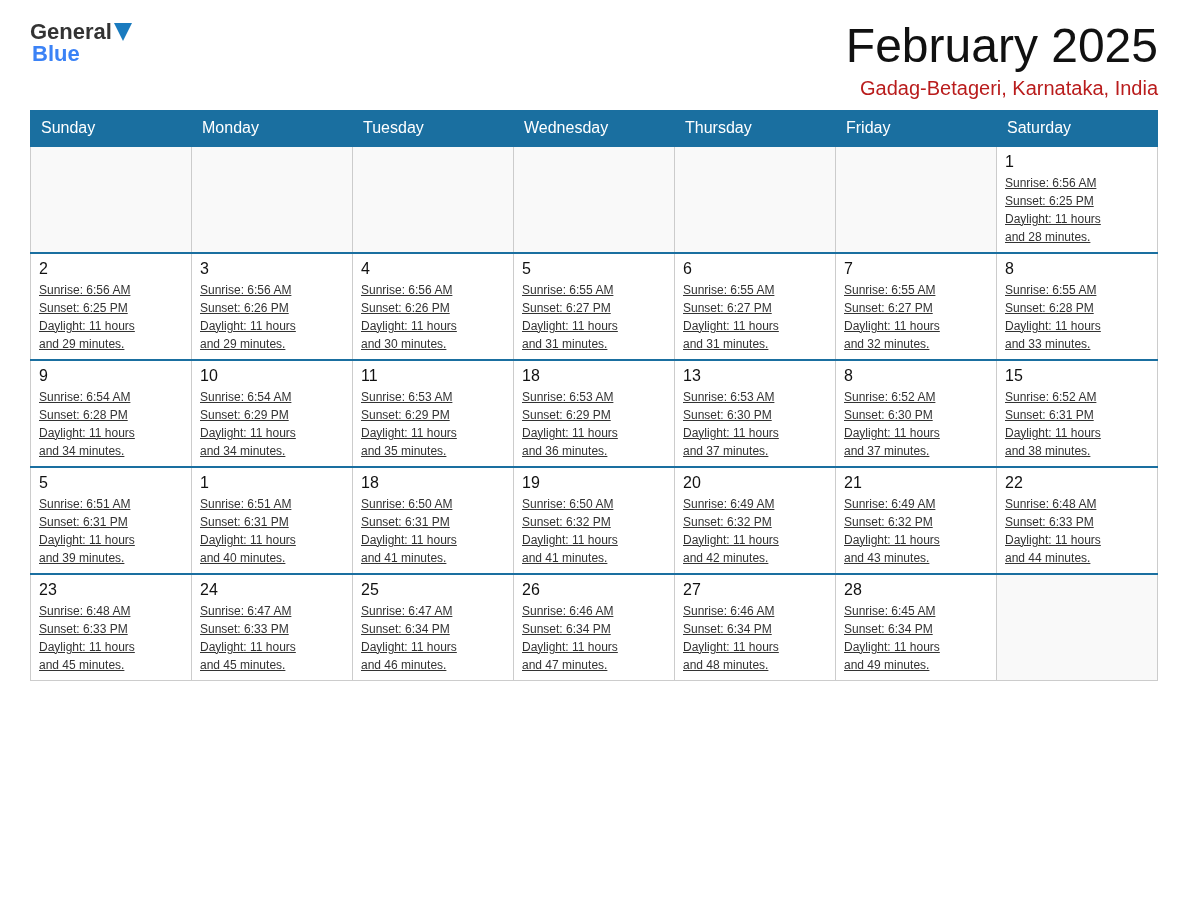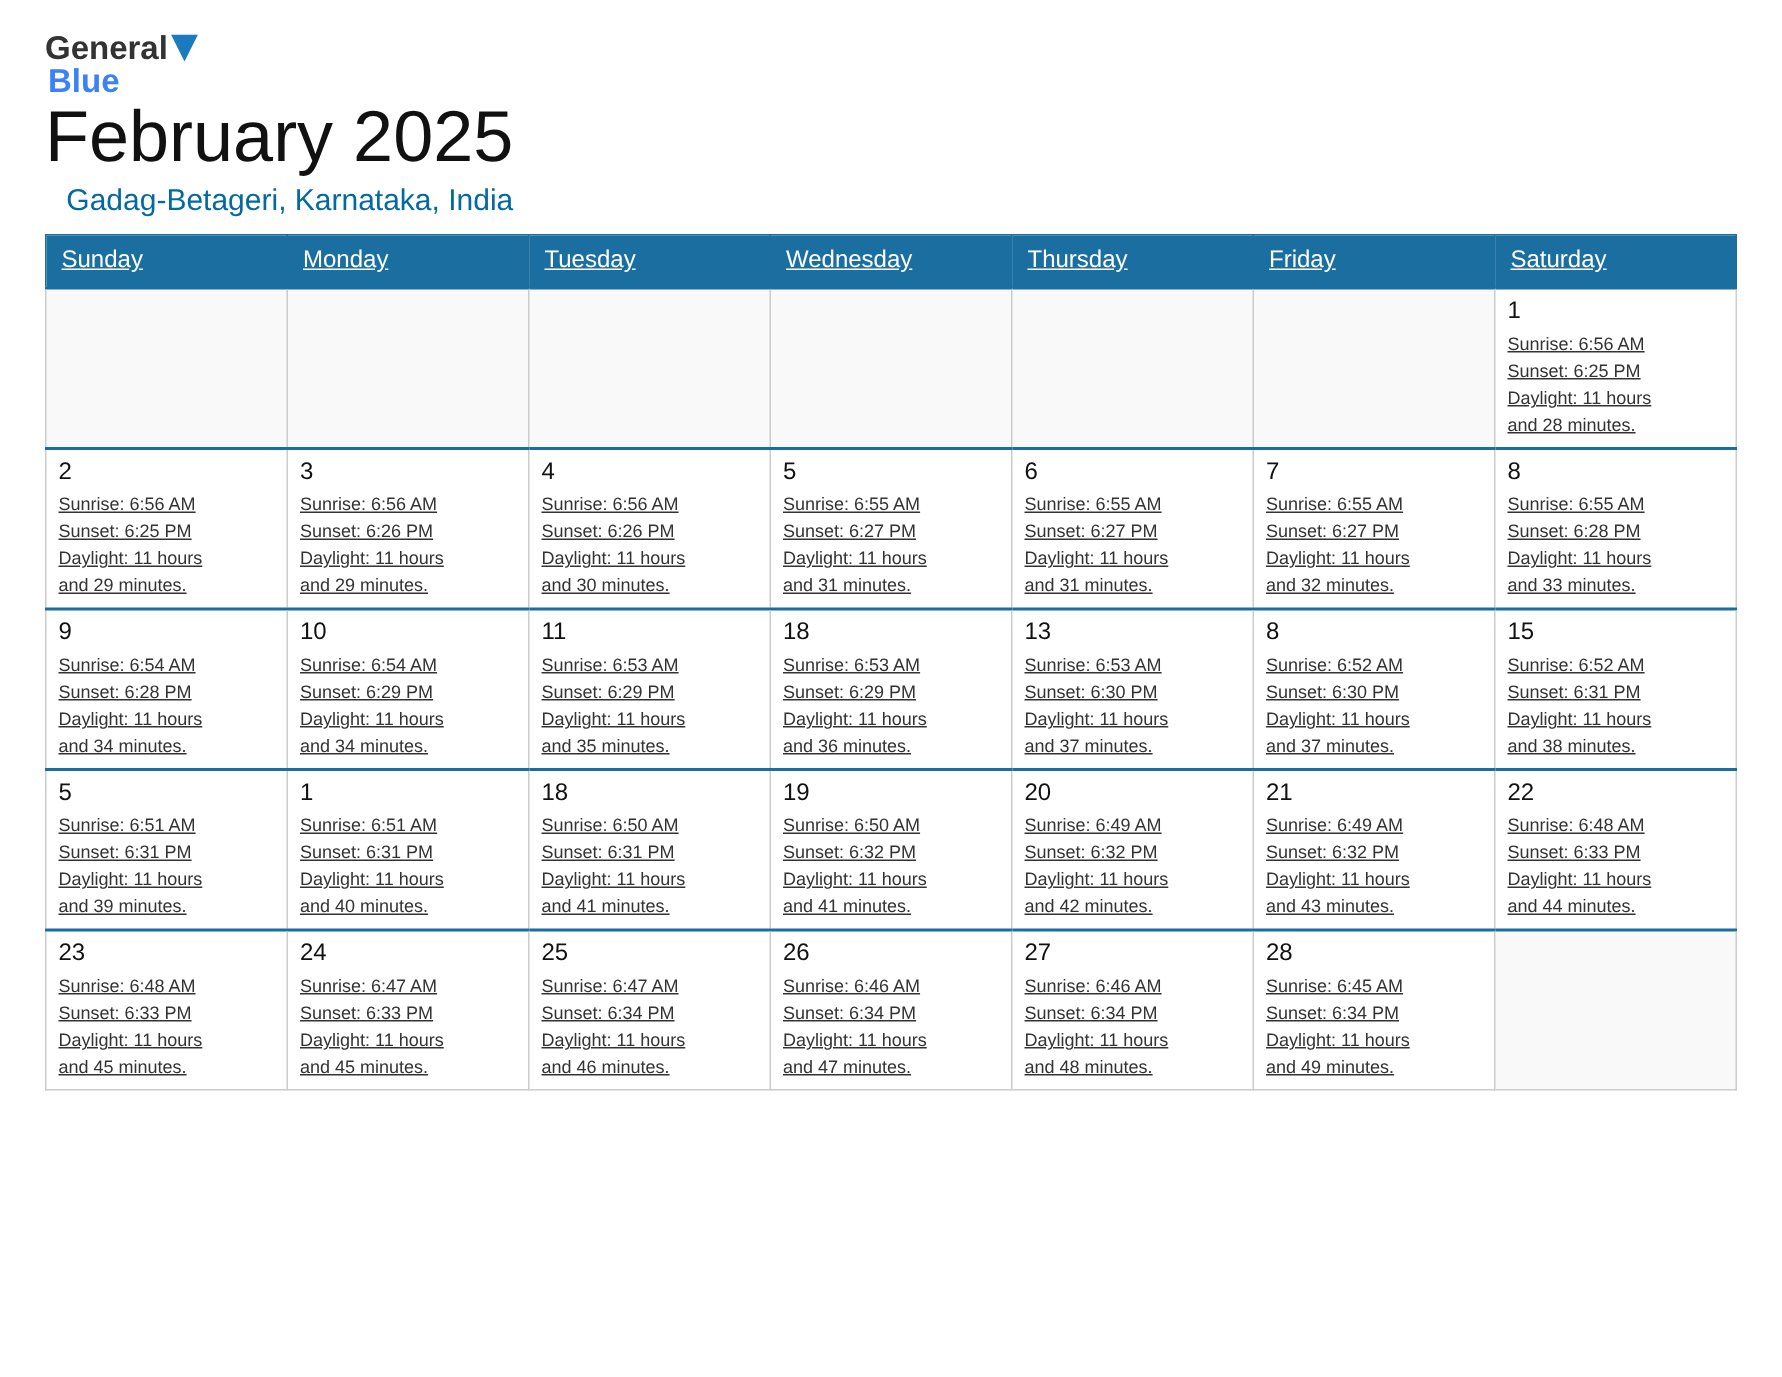--- a/index.html
+++ b/index.html
@@ -8,21 +8,20 @@
       background: #fff;
       width: 1188px;
       min-height: 918px;
       padding: 20px 30px;
     }
     .header {
       display: flex;
       justify-content: space-between;
       align-items: flex-start;
       margin-bottom: 10px;
-      flex-direction: column;
     }
     .logo {
       display: flex;
       align-items: center;
       gap: 4px;
     }
     .logo-text-general {
       font-size: 22px;
       font-weight: bold;
       color: #333;
@@ -36,37 +35,36 @@
       text-align: right;
     }
     .month-title {
       font-size: 48px;
       font-weight: normal;
       color: #111;
       line-height: 1.1;
     }
     .location {
       font-size: 20px;
-      color: #0369a1;
+      color: #b91c1c;
       margin-top: 4px;
     }
     table {
       width: 100%;
       border-collapse: collapse;
       margin-top: 10px;
     }
     th {
       background-color: #1a6fa0;
       color: #fff;
       padding: 8px 10px;
       text-align: left;
       font-size: 16px;
       font-weight: normal;
       border: 1px solid #1a6fa0;
-      text-decoration: underline;
     }
     td {
       vertical-align: top;
       padding: 6px 8px;
       border: 1px solid #ccc;
       width: calc(100% / 7);
       min-height: 90px;
       font-size: 12.5px;
       color: #333;
       background: #fff;

